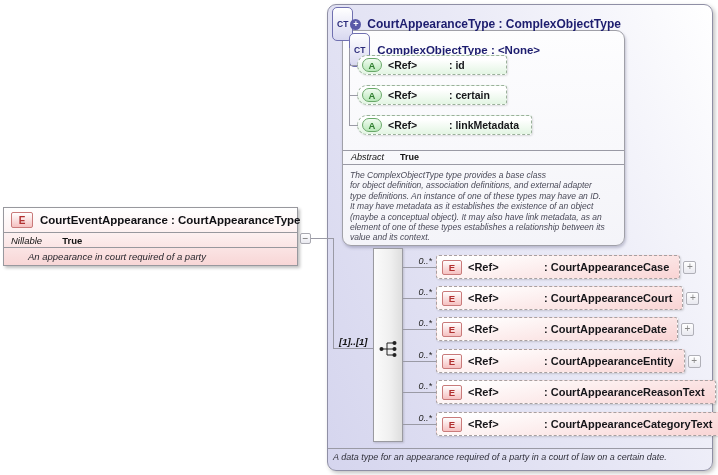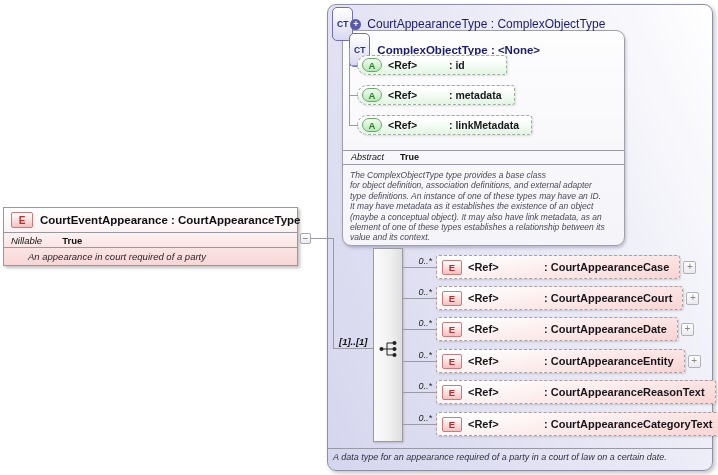--- a/index.html
+++ b/index.html
@@ -84,21 +84,21 @@
   #container {
     left:327px; top:4px; width:386px; height:467px;
     border:1px solid #8f8fa5; border-radius:9px;
     background:linear-gradient(245deg,#ffffff 0%,#e9e9f6 45%,#d5d5ee 100%);
     box-shadow:2px 2px 4px rgba(0,0,0,0.25);
     z-index:1;
   }
   #container-header {
     left:332px; top:7px; display:flex; align-items:center; gap:6px; z-index:3;
   }
-  #container-header .title { font-size:12px; font-weight:normal; color:#1c1c6e; white-space:nowrap; }
+  #container-header .title { font-size:12px; font-weight:bold; color:#1c1c6e; white-space:nowrap; }
 
   
   #base-box {
     left:342px; top:30px; width:283px; height:216px;
     border:1px solid #a0a0a8; border-radius:9px;
     background:linear-gradient(180deg,#fdfdfe 0%,#f4f4f9 100%);
     box-shadow:1px 2px 3px rgba(70,70,110,0.3);
     z-index:2;
   }
   #base-header { left:349px; top:33px; display:flex; align-items:center; gap:7px; z-index:3; }
@@ -185,21 +185,21 @@
   <div class="hline" style="left:349px; top:125px; width:9px;"></div>
 
   <div class="attr-row" style="top:55px;">
     <span class="icon-a">A</span>
     <span class="ref">&lt;Ref&gt;</span>
     <span class="name">: id</span>
   </div>
   <div class="attr-row" style="top:85px;">
     <span class="icon-a">A</span>
     <span class="ref">&lt;Ref&gt;</span>
-    <span class="name">: metadata</span>
+    <span class="name">: certain</span>
   </div>
   <div class="attr-row" style="top:115px;">
     <span class="icon-a">A</span>
     <span class="ref">&lt;Ref&gt;</span>
     <span class="name">: linkMetadata</span>
   </div>
 
   <div class="hline" style="left:343px; top:150px; width:281px;"></div>
   <div id="abstract-row" class="abs">
     <span class="prop-label">Abstract</span>

